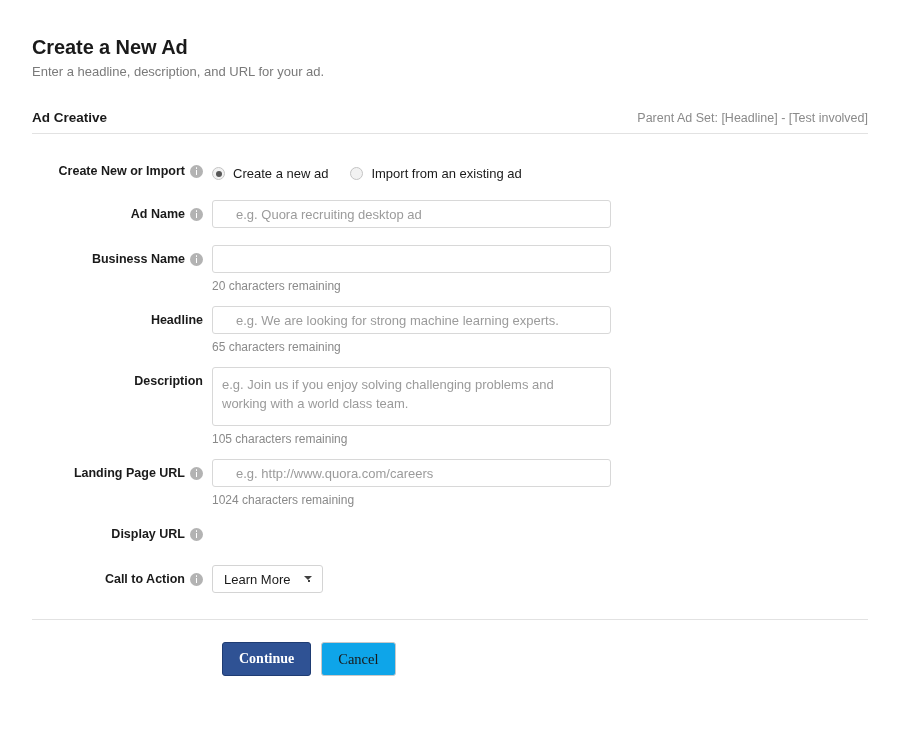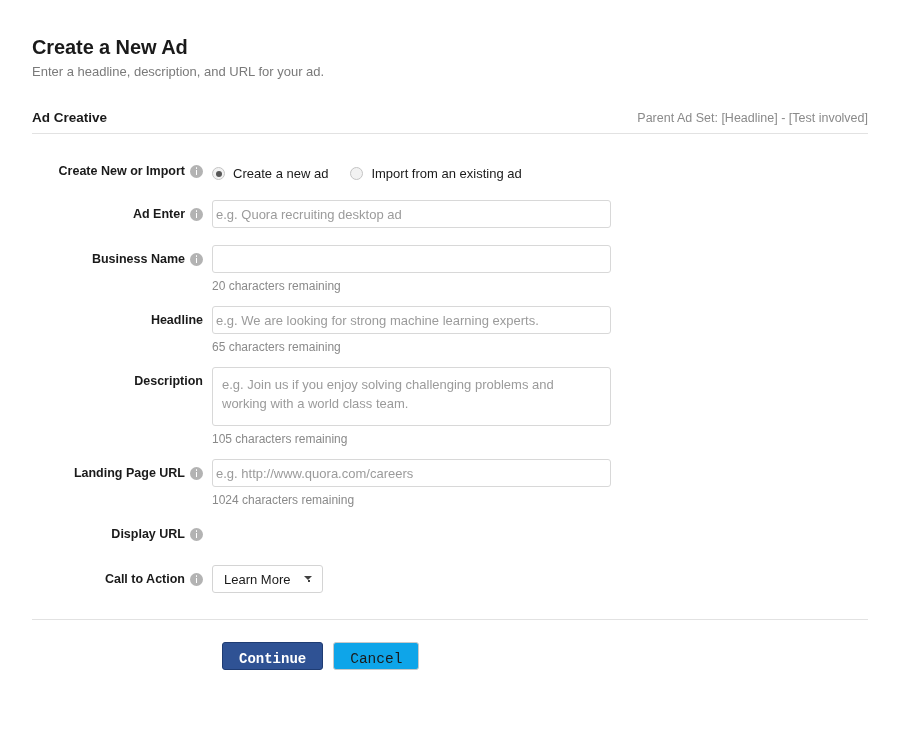--- a/index.html
+++ b/index.html
@@ -121,21 +121,21 @@
 
   
   .text-input {
     display: block;
     width: 399px;
     height: 28px;
     box-sizing: border-box;
     border: 1px solid #d8d8d8;
     border-radius: 3px;
     background: #ffffff;
-    padding: 0 3px;
+    padding: 0 23px;
     font-family: "Liberation Sans", sans-serif;
     font-size: 13px;
     color: #1a1a1a;
     outline: none;
   }
   .text-input::placeholder { color: #9b9b9b; opacity: 1; }
 
   textarea.text-input {
     height: 59px;
     padding: 7px 9px;
@@ -236,24 +236,24 @@
     margin-top: 26px;
   }
   .footer {
     display: flex;
     align-items: center;
     gap: 10px;
     padding-top: 22px;
     padding-left: 190px;
   }
   .btn {
-    font-family: Liberation Mono, monospace;
+    font-family: Liberation Serif, serif;
     font-size: 14px;
     font-weight: bold;
-    height: 28px;
+    height: 34px;
     box-sizing: border-box;
     border-radius: 3px;
     padding: 0 16px;
     cursor: pointer;
     line-height: 32px;
   }
   .btn-primary {
     background: #2f5294;
     border: 1px solid #1f3c73;
     color: #ffffff;
@@ -295,21 +295,21 @@
           <label class="radio-opt">
             <span class="radio-mark"></span>
             <span>Import from an existing ad</span>
           </label>
         </div>
       </div>
     </div>
 
     <div class="row row-gap-md">
       <div class="label-col" style="height:28px;">
-        <span>Ad Enter</span>
+        <span>Ad Name</span>
         <span class="info-icon"></span>
       </div>
       <div class="field-col">
         <input class="text-input" type="text" placeholder="e.g. Quora recruiting desktop ad" style="">
       </div>
     </div>
 
     <div class="row row-gap-md">
       <div class="label-col" style="height:28px;">
         <span>Business Name</span>

